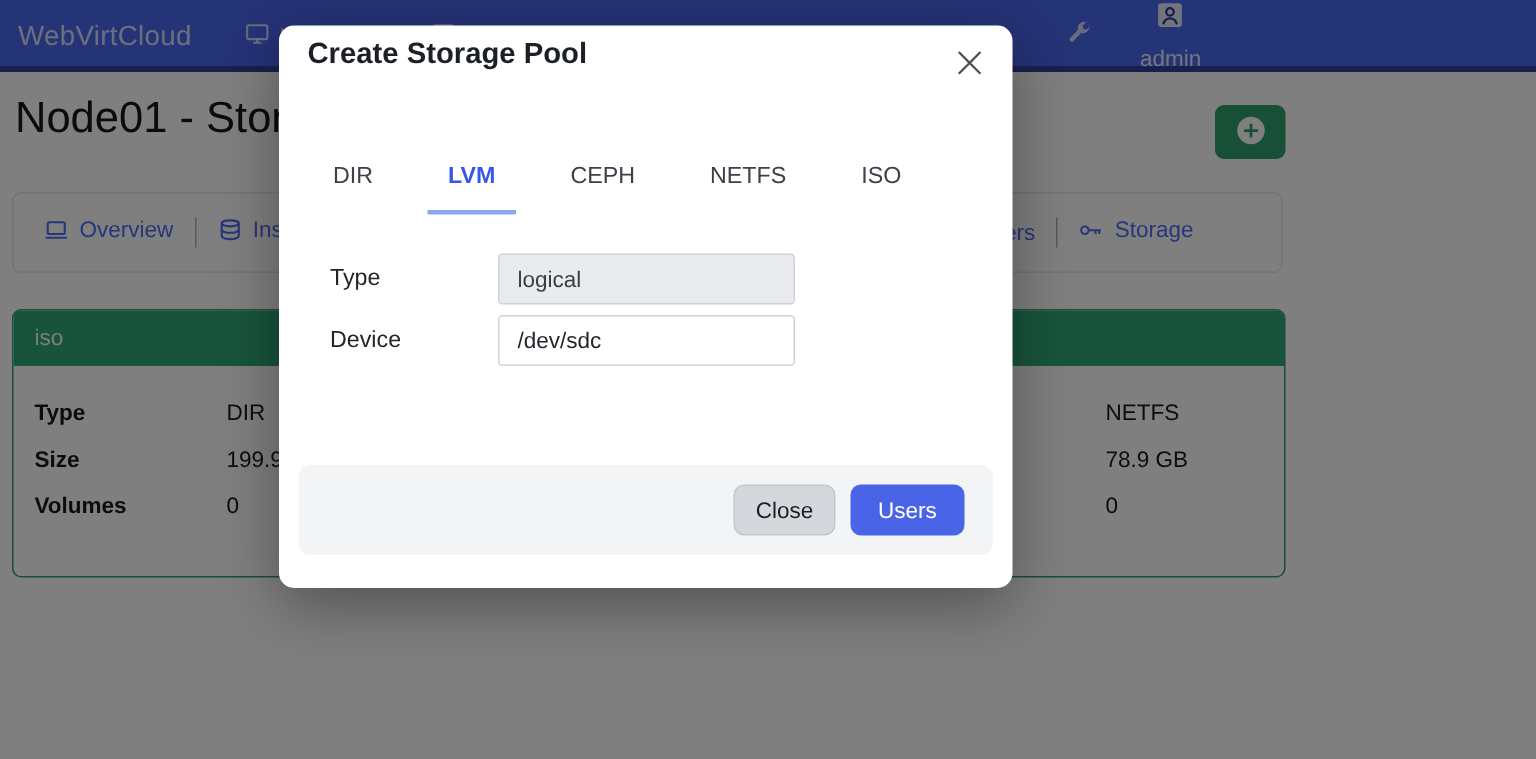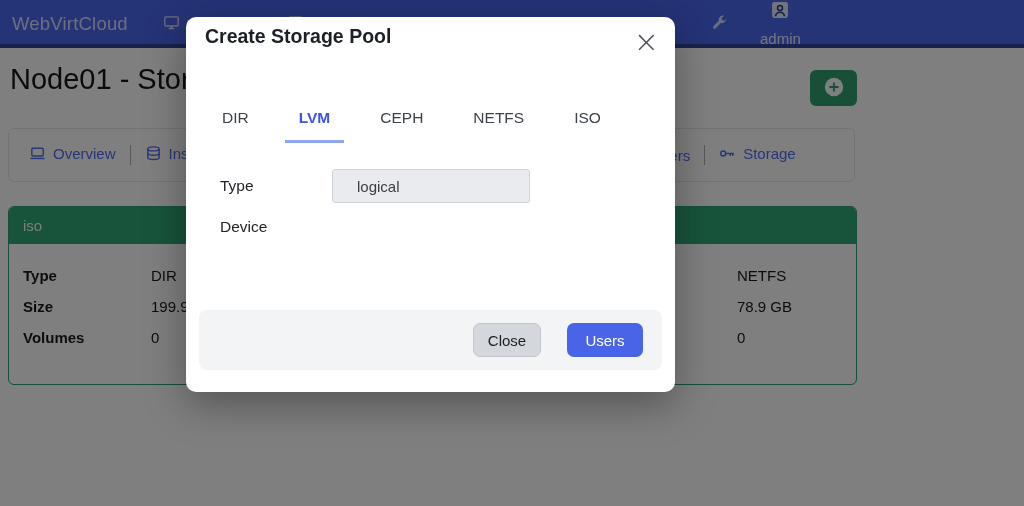--- a/index.html
+++ b/index.html
@@ -62,26 +62,26 @@
   .modal-title { position:absolute; left:19px; top:8px; font-size:19.5px; font-weight:600; color:#1c2026; }
   .modal-close { position:absolute; right:16px; top:10px; font-size:30px; font-weight:300; color:#4a4f55;
                  background:none; border:none; line-height:1; cursor:pointer; font-family:"DejaVu Sans",sans-serif; }
   .mtabs { position:absolute; left:22px; top:88px; display:flex; gap:22px; }
   .mtab { padding:4px 14px 13px 14px; font-size:15.5px; font-weight:500; color:#3c4249;
           cursor:pointer; border-bottom:3px solid transparent; }
   .mtab.active { color:#3b55e6; font-weight:600; border-bottom:3px solid #8ea5f2; }
   .mform { position:absolute; left:34px; top:152px; }
   .frow { display:flex; align-items:center; height:34px; margin-bottom:7px; }
   .frow label { width:112px; font-size:15.5px; color:#212529; }
-  .finput { width:198px; height:34px; border:1px solid #ced3d9; border-radius:3px; padding:0 24px;
+  .finput { width:198px; height:34px; border:1px solid #ced3d9; border-radius:3px; padding:0 12px;
             font-size:15px; color:#23272c; font-family:"Liberation Sans",sans-serif; background:#fff; }
   .finput:disabled { background:#e9ebee; color:#3a3f44; }
   .mfooter { position:absolute; left:13px; top:293px; width:463px; height:60px; background:#f3f4f6;
              border-radius:8px; display:flex; align-items:center; justify-content:flex-end;
-             gap:26px; padding-right:19px; }
+             gap:10px; padding-right:19px; }
   .btn { height:34px; border-radius:7px; font-size:15px; cursor:pointer;
          font-family:"Liberation Sans",sans-serif; }
   .btn-close { width:68px; background:#d4d7db; border:1px solid #c3c7cd; color:#1b1e22; }
   .btn-create { width:76px; background:#4a64e8; border:none; color:#ffffff; font-weight:500; }
 </style>
 </head>
 <body>
 
 <div id="stage">
 
@@ -232,20 +232,21 @@
       <div class="mtab">ISO</div>
     </div>
 
     <div class="mform">
       <div class="frow">
         <label>Type</label>
         <input class="finput" disabled="" value="logical" style="">
       </div>
       <div class="frow">
         <label>Device</label>
+        <input class="finput" value="/dev/sdc" style="">
       </div>
     </div>
 
     <div class="mfooter">
       <button class="btn btn-close">Close</button>
       <button class="btn btn-create">Users</button>
     </div>
   </div>
 
 </div>

